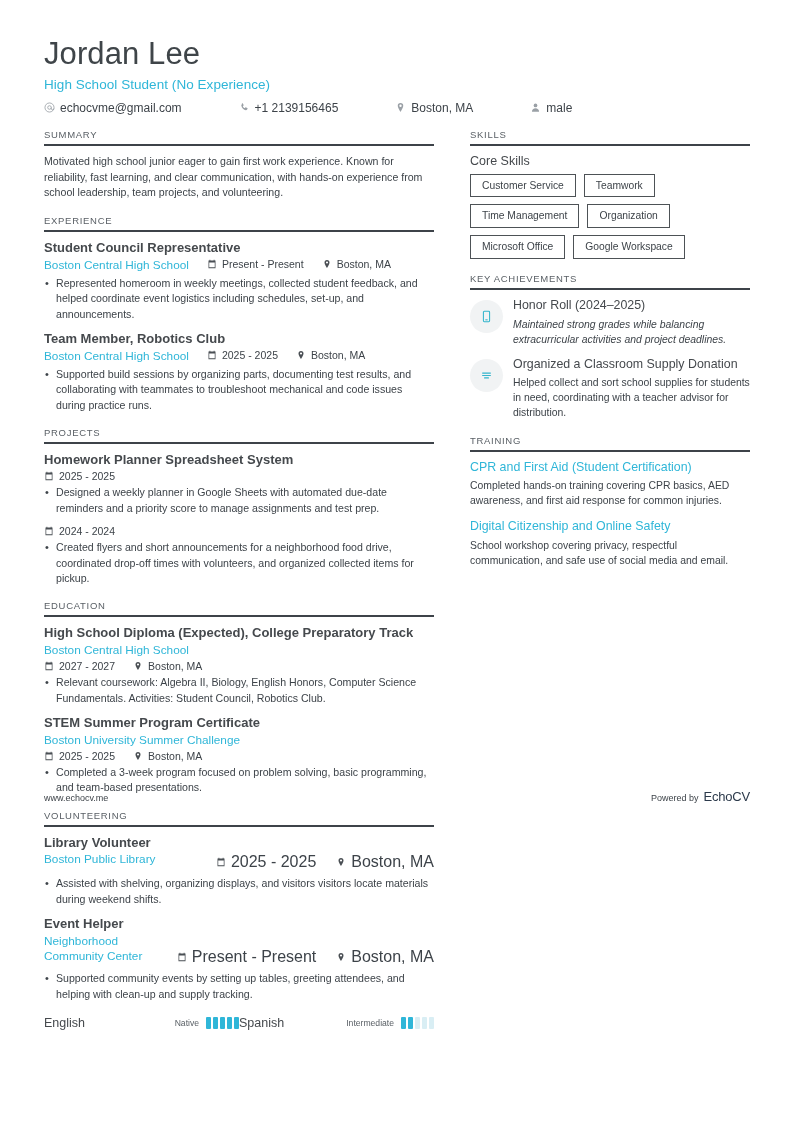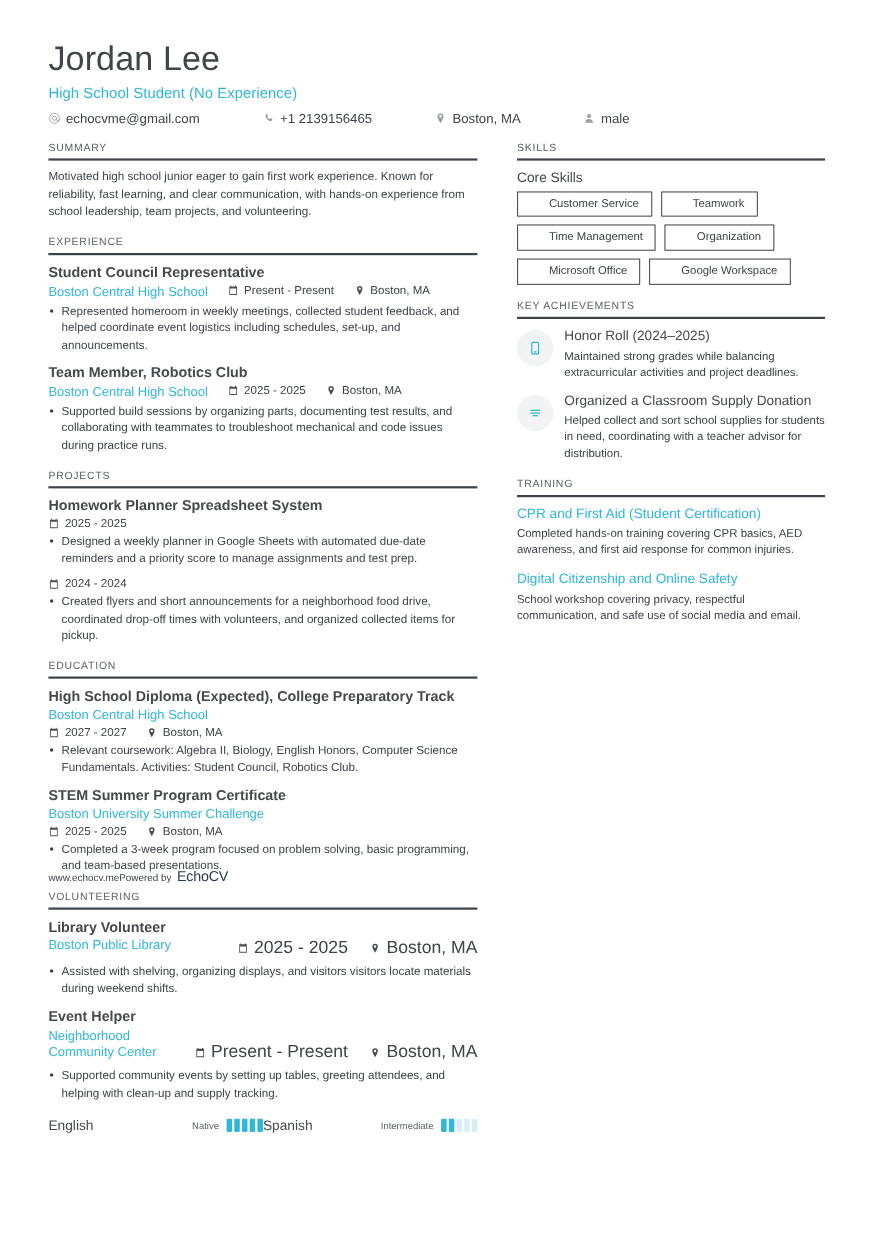--- a/index.html
+++ b/index.html
@@ -165,21 +165,21 @@
   }
   .skill-badges {
     display: flex;
     flex-wrap: wrap;
     gap: 7px 8px;
   }
   .badge {
     border: 1px solid #4d5256;
     font-size: 10.3px;
     color: #3d4349;
-    padding: 5px 11px 5px 28px;
+    padding: 5px 11px 5px 11px;
     line-height: 1.15;
     white-space: nowrap;
   }
 
   
   .ach {
     display: flex;
     align-items: flex-start;
     margin-bottom: 10px;
   }
@@ -256,20 +256,21 @@
   .dots i.off { background: #d9eef4; }
 
   
   .footer {
     position: absolute;
     left: 44px;
     right: 44px;
     bottom: 14px;
     display: flex;
     align-items: baseline;
+    justify-content: space-between;
   }
   .footer-left {
     font-size: 9px;
     color: #3d4349;
   }
   .footer-right {
     font-size: 9px;
     color: #3d4349;
     display: flex;
     align-items: baseline;
@@ -613,21 +614,21 @@
 
         <div class="ach">
           <span class="ach-icon">
             <svg width="13" height="13" viewBox="0 0 16 16" fill="none" stroke="currentColor" stroke-width="1.3">
               <rect x="4.2" y="1.6" width="7.6" height="12.8" rx="1.1"></rect>
               <line x1="6.6" y1="12.1" x2="9.4" y2="12.1"></line>
             </svg>
           </span>
           <span class="ach-body">
             <span class="ach-title" style="display:block;">Honor Roll (2024–2025)</span>
-            <span class="ach-desc" style="display:block;">Maintained strong grades while balancing extracurricular activities and project deadlines.</span>
+            <span class="ach-desc" style="display:block;font-style:italic;">Maintained strong grades while balancing extracurricular activities and project deadlines.</span>
           </span>
         </div>
 
         <div class="ach">
           <span class="ach-icon">
             <svg width="13" height="13" viewBox="0 0 16 16" fill="none" stroke="currentColor" stroke-width="1.4" stroke-linecap="round">
               <line x1="3.2" y1="5" x2="12.8" y2="5"></line>
               <line x1="3.2" y1="8" x2="12.8" y2="8"></line>
               <line x1="5.6" y1="11" x2="10.4" y2="11"></line>
             </svg>

